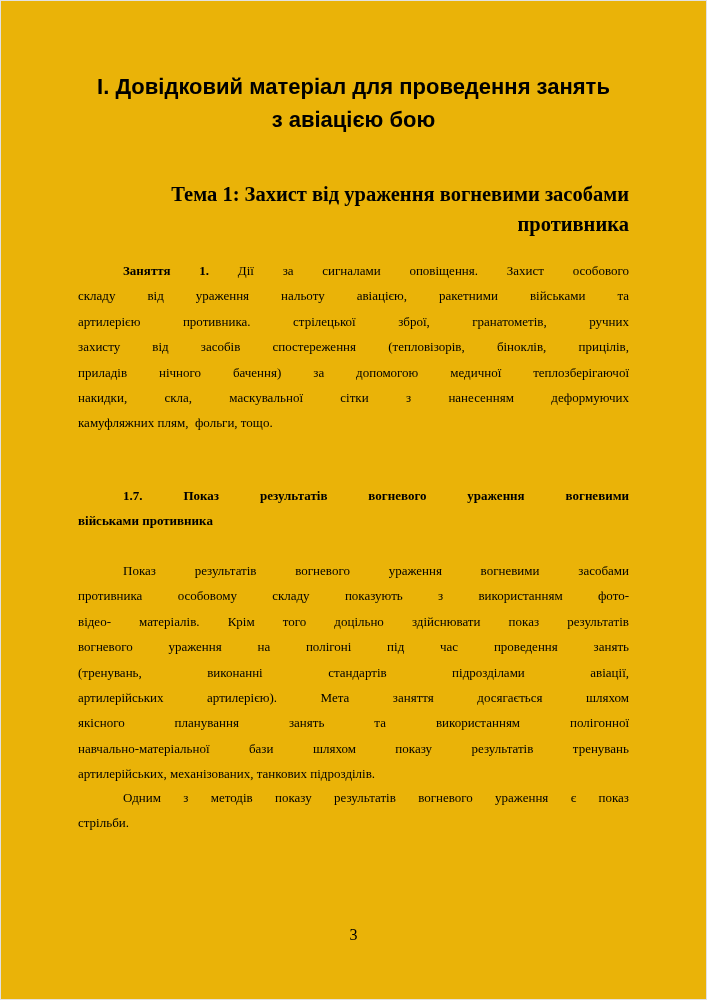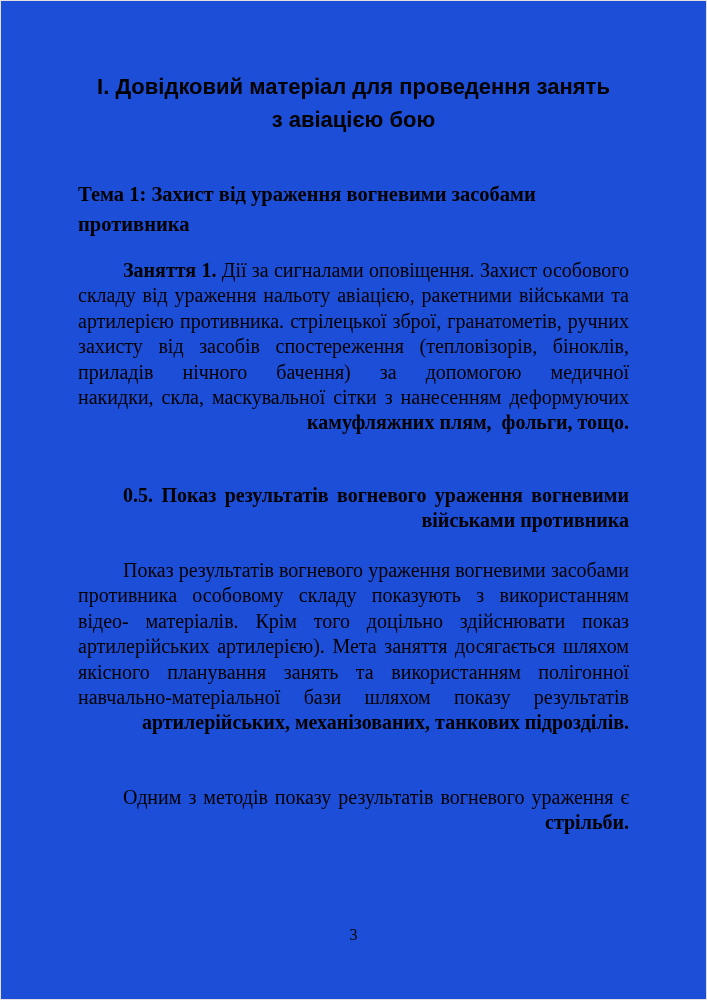--- a/index.html
+++ b/index.html
@@ -6,21 +6,21 @@
   body {
     width: 707px; height: 1000px;
     background: #ffffff;
     position: relative;
     font-family: "Liberation Serif", serif;
     color: #000000;
     overflow: hidden;
   }
   .sheet {
     position: absolute; inset: 0;
-    background: #1d4ed8;
+    background: #eab308;
     box-shadow: inset 0 0 0 1px #e2e2e2;
   }
   .content {
     position: absolute; left: 78px; top: 0;
     width: 551px; height: 1000px;
   }
   .block { position: absolute; left: 0; width: 551px; }
 
   .doc-title {
     top: 70px;
@@ -28,31 +28,31 @@
     font-weight: 700;
     font-size: 22px;
     line-height: 33px;
     text-align: center;
   }
   .topic {
     top: 179px;
     font-weight: 700;
     font-size: 20.5px;
     line-height: 30px;
-    text-align: left;
+    text-align: right;
   }
 
   .tline {
-    font-size: 20px;
+    font-size: 13px;
     line-height: 25.4px;
     height: 25.4px;
     overflow: hidden;
   }
   .jline { text-align: justify; text-align-last: justify; }
-  .lline { text-align: right; white-space: pre-wrap; font-weight: bold; }
+  .lline { text-align: left; white-space: pre-wrap; }
   .indent { text-indent: 45px; }
 
   .p1 { top: 258px; }
   .h11 { top: 483px; font-weight: 700; }
   .p2 { top: 558px; }
   .p3 { top: 785px; }
 
   .pageno {
     position: absolute; left: 0; top: 924px;
     width: 707px;
@@ -82,28 +82,30 @@
       <div class="tline jline indent"><b>Заняття 1.</b> <span>Дії за сигналами оповіщення. Захист особового</span></div>
       <div class="tline jline">складу від ураження  нальоту авіацією, ракетними військами та</div>
       <div class="tline jline">артилерією противника. стрілецької зброї, гранатометів, ручних</div>
       <div class="tline jline">захисту від засобів спостереження (тепловізорів, біноклів, прицілів,</div>
       <div class="tline jline">приладів нічного бачення) за допомогою медичної теплозберігаючої</div>
       <div class="tline jline">накидки, скла, маскувальної сітки з нанесенням деформуючих</div>
       <div class="tline lline">камуфляжних плям,  фольги, тощо.</div>
     </div>
 
     <div class="block h11">
-      <div class="tline jline indent">0.5. Показ результатів вогневого ураження вогневими</div>
+      <div class="tline jline indent">1.7. Показ результатів вогневого ураження вогневими</div>
       <div class="tline lline">військами противника</div>
     </div>
 
     <div class="block p2">
       <div class="tline jline indent">Показ результатів вогневого ураження вогневими засобами</div>
       <div class="tline jline">противника особовому складу показують з використанням фото-</div>
       <div class="tline jline">відео- матеріалів. Крім того доцільно здійснювати показ результатів</div>
+      <div class="tline jline">вогневого ураження на полігоні під час проведення занять</div>
+      <div class="tline jline">(тренувань, виконанні стандартів підрозділами авіації,</div>
       <div class="tline jline">артилерійських артилерією). Мета заняття досягається шляхом</div>
       <div class="tline jline">якісного планування  занять та використанням полігонної</div>
       <div class="tline jline">навчально-матеріальної бази шляхом показу результатів тренувань</div>
       <div class="tline lline">артилерійських, механізованих, танкових підрозділів.</div>
     </div>
 
     <div class="block p3">
       <div class="tline jline indent">Одним з методів показу результатів вогневого ураження є показ</div>
       <div class="tline lline">стрільби.</div>
     </div>

